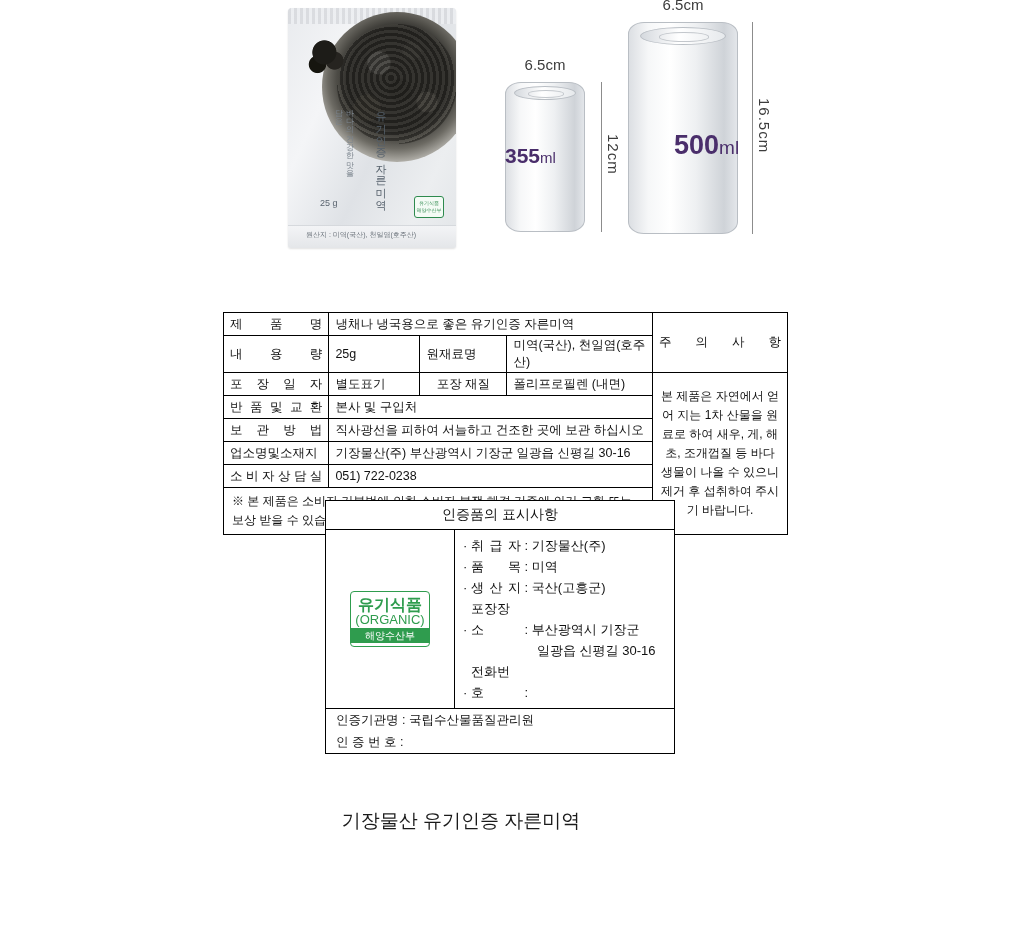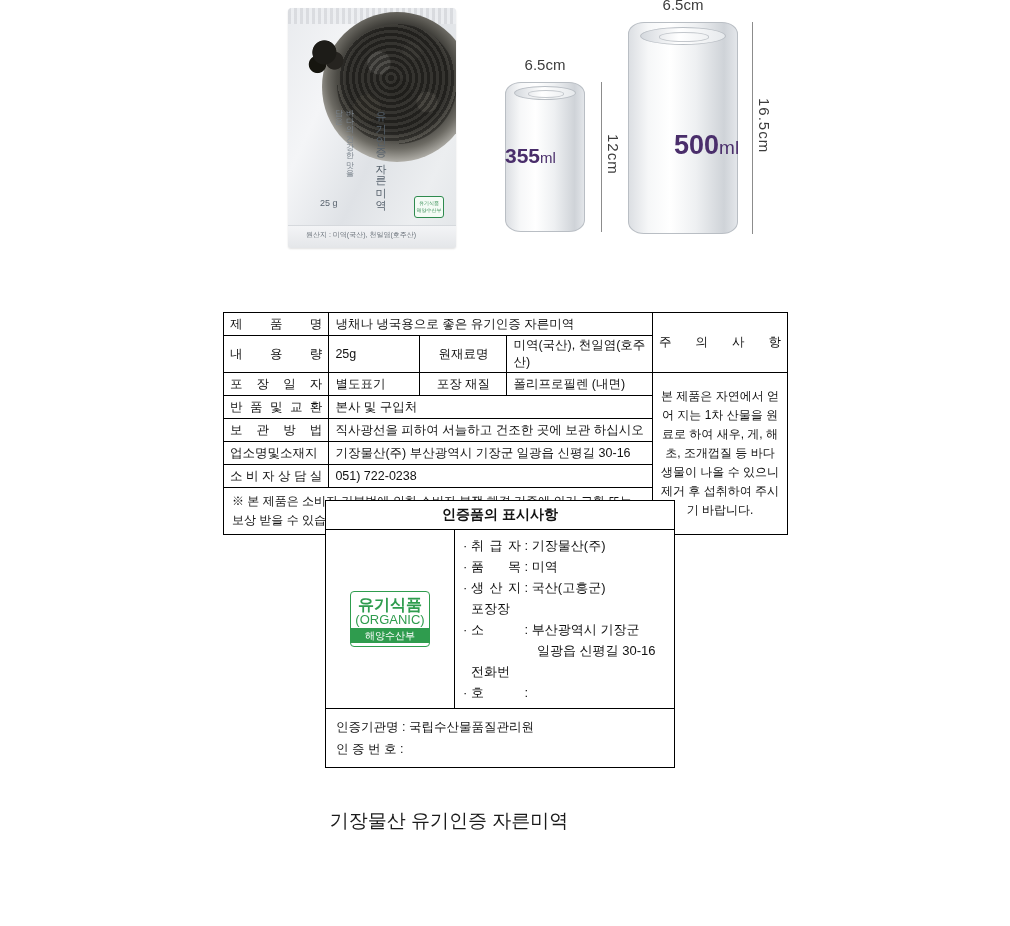--- a/index.html
+++ b/index.html
@@ -220,21 +220,21 @@
     left: 325px; top: 500px;
     width: 350px;
     border: 1px solid #000;
     border-collapse: collapse;
     background: #fff;
     font-size: 12.5px;
   }
   .cert-table td { border: 1px solid #000; padding: 5px 8px; vertical-align: middle; }
   .cert-title {
     text-align: center;
-    font-weight: bold;
+    font-weight: normal;
     font-size: 14px;
     padding: 7px 0;
   }
   .cert-mark-cell { width: 112px; text-align: center; vertical-align: middle; }
   .cert-info-cell { font-size: 13px; line-height: 21px; padding: 8px 6px 8px 10px; }
   .cert-info-cell .k { display: inline-block; text-align: justify; text-align-last: justify; }
   .k3 { width: 50px; }
 
   .organic-mark {
     display: inline-block;
@@ -257,26 +257,26 @@
     line-height: 11px;
   }
   .organic-mark .m3 {
     margin-top: 3px;
     background: #2f9c4e;
     color: #fff;
     font-size: 10px;
     line-height: 15px;
   }
 
-  .cert-row2 td, .cert-row3 td { line-height: 22px; padding: 7px 10px; }
+  .cert-row2 td, .cert-row3 td { line-height: 22px; padding: 0 10px; }
 
   
   .caption {
     position: absolute;
-    left: 0; top: 808px;
+    left: 12px; top: 808px;
     width: 898px;
     text-align: center;
     font-size: 19px;
     color: #1a1a1a;
   }
 </style>
 </head>
 <body>
 
 <div class="top-area">
@@ -322,21 +322,21 @@
 <table class="spec-table">
   <tbody>
       <tr>
     <td class="lbl">제 품 명</td>
     <td colspan="3">냉채나 냉국용으로 좋은 유기인증 자른미역</td>
     <td class="caution-head" rowspan="2">주   의   사   항</td>
   </tr>
   <tr>
     <td class="lbl">내 용 량</td>
     <td style="width:78px;">25g</td>
-    <td style="width:74px; text-align:center;">원재료명</td>
+    <td style="width:74px; text-align:left;">원재료명</td>
     <td>미역(국산), 천일염(호주산)</td>
   </tr>
   <tr>
     <td class="lbl">포 장 일 자</td>
     <td>별도표기</td>
     <td style="text-align:center;">포장 재질</td>
     <td>폴리프로필렌 (내면)</td>
     <td class="caution-body" rowspan="6">본 제품은 자연에서 얻어 지는 1차 산물을 원료로 하여 새우, 게, 해초, 조개껍질 등 바다 생물이 나올 수 있으니 제거 후 섭취하여 주시기 바랍니다.</td>
   </tr>
   <tr>

